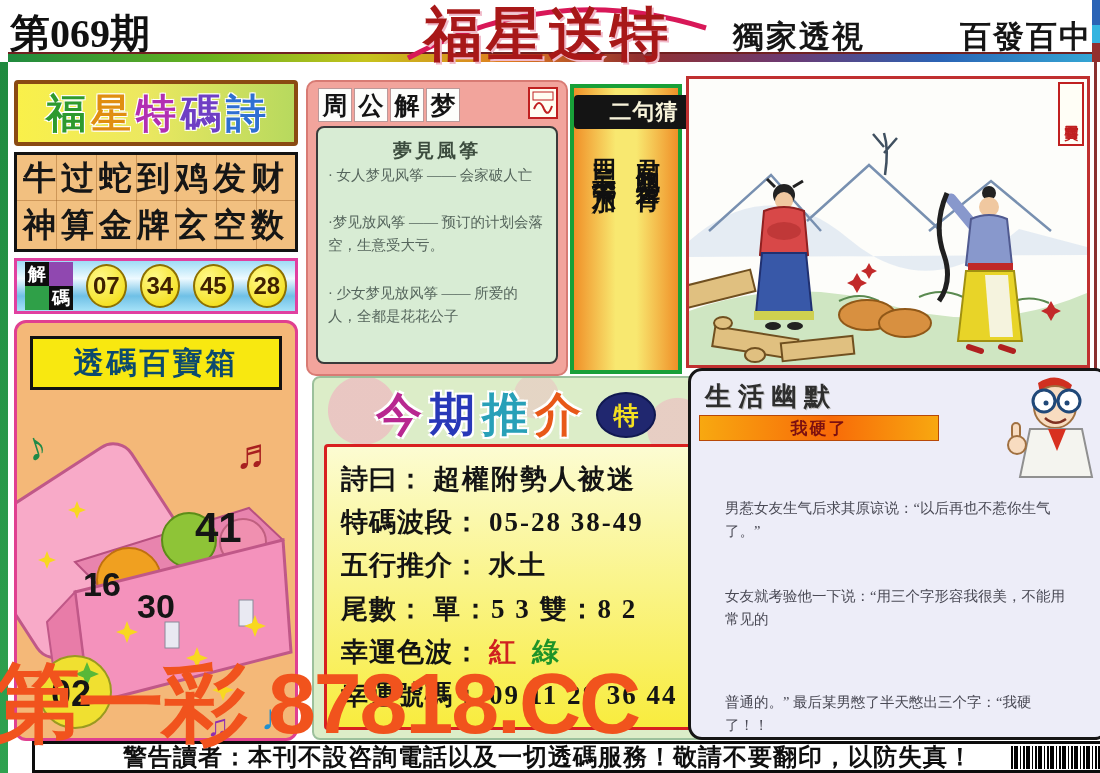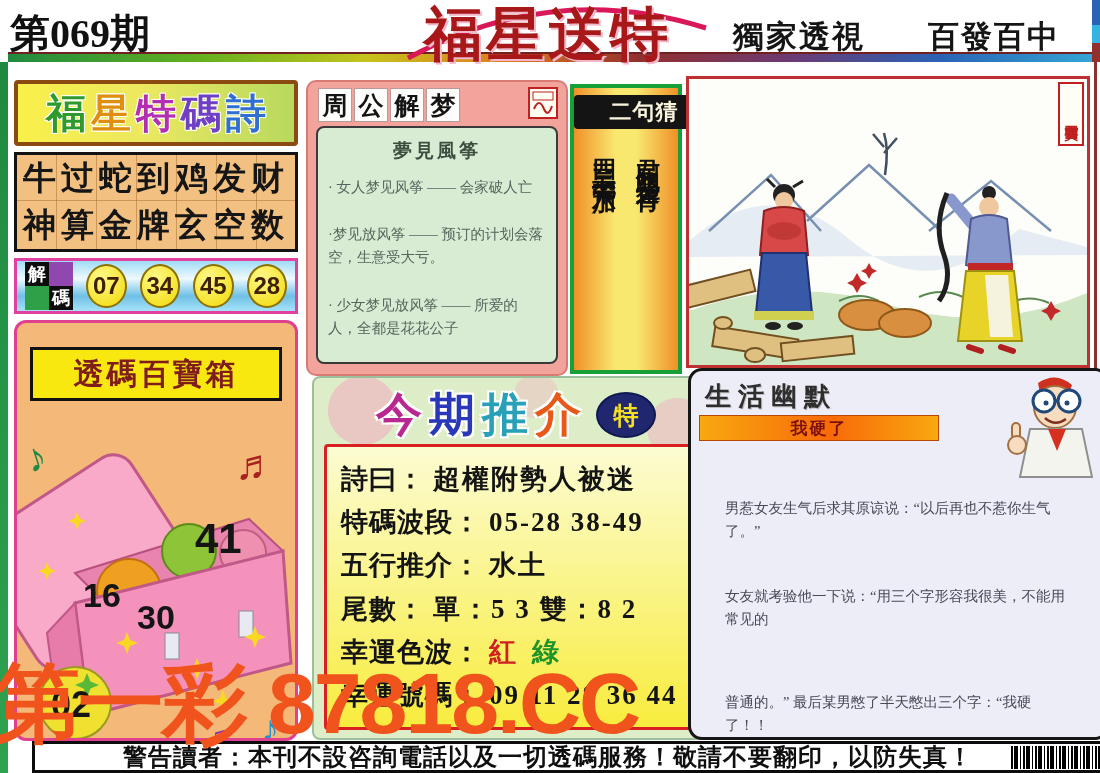--- a/index.html
+++ b/index.html
@@ -6,21 +6,21 @@
   .page{position:relative;width:1100px;height:773px;background:#fff;overflow:hidden;
         font-family:"Liberation Sans",sans-serif;}
   .abs{position:absolute;}
 
   
   .issue{left:10px;top:6px;font:900 40px "Liberation Serif",serif;color:#111;}
   .main-title{left:424px;top:-4px;font:900 58px "Liberation Serif",serif;color:#a81818;
               letter-spacing:4px;z-index:3;text-shadow:2px 2px 0 #f0b8c8;}
   .title-arc{left:404px;top:0;z-index:2;}
   .slogan{font:900 31px "Liberation Serif",serif;color:#151515;letter-spacing:2px;top:16px;}
-  .sl-l{left:733px;} .sl-r{left:928px;text-align:center;}
+  .sl-l{left:733px;} .sl-r{left:960px;text-align:center;}
   .header-line{left:8px;top:52px;width:1084px;height:8px;border-top:2px solid #702020;
     background:linear-gradient(90deg,#1f8a3f,#66b11f 18%,#c6c31d 33%,#e07c1f 46%,#93302e 58%,#6c3a73 72%,#2a63b5 86%,#34a5d4);}
   .edge-left{left:0;top:62px;width:8px;height:711px;background:linear-gradient(180deg,#1f8a3f,#2fa250);}
   .edge-right-top{right:0;top:0;width:8px;height:62px;
     background:linear-gradient(180deg,#2a63b5 0 40%,#34b4e0 40% 70%,#93302e 70% 100%);}
   .edge-right{right:3px;top:62px;width:3px;height:678px;background:#8a3030;}
 
   
   .lt-box{left:14px;width:284px;box-sizing:border-box;}
   .fs-title{top:80px;height:66px;border:4px solid #8a4a12;border-radius:4px;
@@ -38,33 +38,33 @@
     background:linear-gradient(180deg,#9fdcf6 0%,#eefaff 35%,#6fc0e6 70%,#a6e2f8 100%);
     display:flex;align-items:center;padding:0 8px;gap:13px;}
   .decode-grid{width:48px;height:48px;display:grid;grid-template-columns:24px 24px;grid-template-rows:24px 24px;}
   .decode-grid .k{background:#0d0d0d;color:#fff;font:900 18px "Liberation Serif",serif;
     display:flex;align-items:center;justify-content:center;}
   .decode-grid .p{background:#9048b0;} .decode-grid .g{background:#2fa048;}
   .ball{width:44px;height:44px;border-radius:50%;border:2px solid #8d7000;box-sizing:border-box;
     background:radial-gradient(circle at 35% 30%,#fff98a,#f1d903);
     display:flex;align-items:center;justify-content:center;font:900 24px "Liberation Sans",sans-serif;color:#3f2000;}
   .treasure{top:320px;height:421px;border:3px solid #e04090;border-radius:12px;background:#f4b878;overflow:hidden;}
-  .treasure-title{margin:24px auto 0;width:246px;height:48px;background:#f8e810;border:3px solid #121212;
+  .treasure-title{margin:13px auto 0;width:246px;height:48px;background:#f8e810;border:3px solid #121212;
     display:flex;align-items:center;justify-content:center;
-    font:900 30px "Liberation Serif",serif;letter-spacing:3px;color:#7f1d1d;}
+    font:900 30px "Liberation Serif",serif;letter-spacing:3px;color:#0c4a6e;}
 
   
   .dream{left:306px;top:80px;width:258px;height:292px;background:#f2a49c;border:2px solid #d87b74;border-radius:10px;}
   .dream-title{left:10px;top:6px;display:flex;gap:2px;}
   .dream-title span{width:32px;height:32px;background:#fdfdfb;border:1px solid #b99;
     display:flex;align-items:center;justify-content:center;font:900 25px "Liberation Serif",serif;color:#141414;}
   .dream-stamp{right:8px;top:5px;width:30px;height:32px;background:#fffef2;border:2px solid #c02020;box-sizing:border-box;}
   .dream-inner{left:8px;top:44px;width:242px;height:238px;box-sizing:border-box;background:#d8ecd4;
     border:2px solid #3a3a3a;border-radius:8px;padding:10px 10px;}
-  .dream-sub{text-align:center;font:700 19px "Liberation Serif",serif;color:#3c4c3e;letter-spacing:3px;margin-bottom:12px;}
+  .dream-sub{text-align:center;font:700 19px "Liberation Serif",serif;color:#3c4c3e;letter-spacing:3px;}
   .dream-inner p{margin:0 0 24px;font:500 14.5px "Liberation Serif",serif;color:#55655c;line-height:1.6;}
 
   
   .two{left:570px;top:84px;width:112px;height:290px;box-sizing:border-box;border:4px solid #18a038;
     background:linear-gradient(90deg,#f09028,#f8e870 40%,#f8e870 60%,#f09028);}
   .two-title{margin:7px auto 0;width:92px;height:34px;background:#141414;border-radius:4px;
     display:flex;align-items:center;justify-content:center;
     font:900 22px "Liberation Serif",serif;color:#f8f3da;letter-spacing:1px;padding-left:24px;}
   .vcol{position:absolute;top:52px;writing-mode:vertical-rl;text-orientation:upright;
     font:900 24px "Liberation Serif",serif;color:#101010;letter-spacing:5px;}

